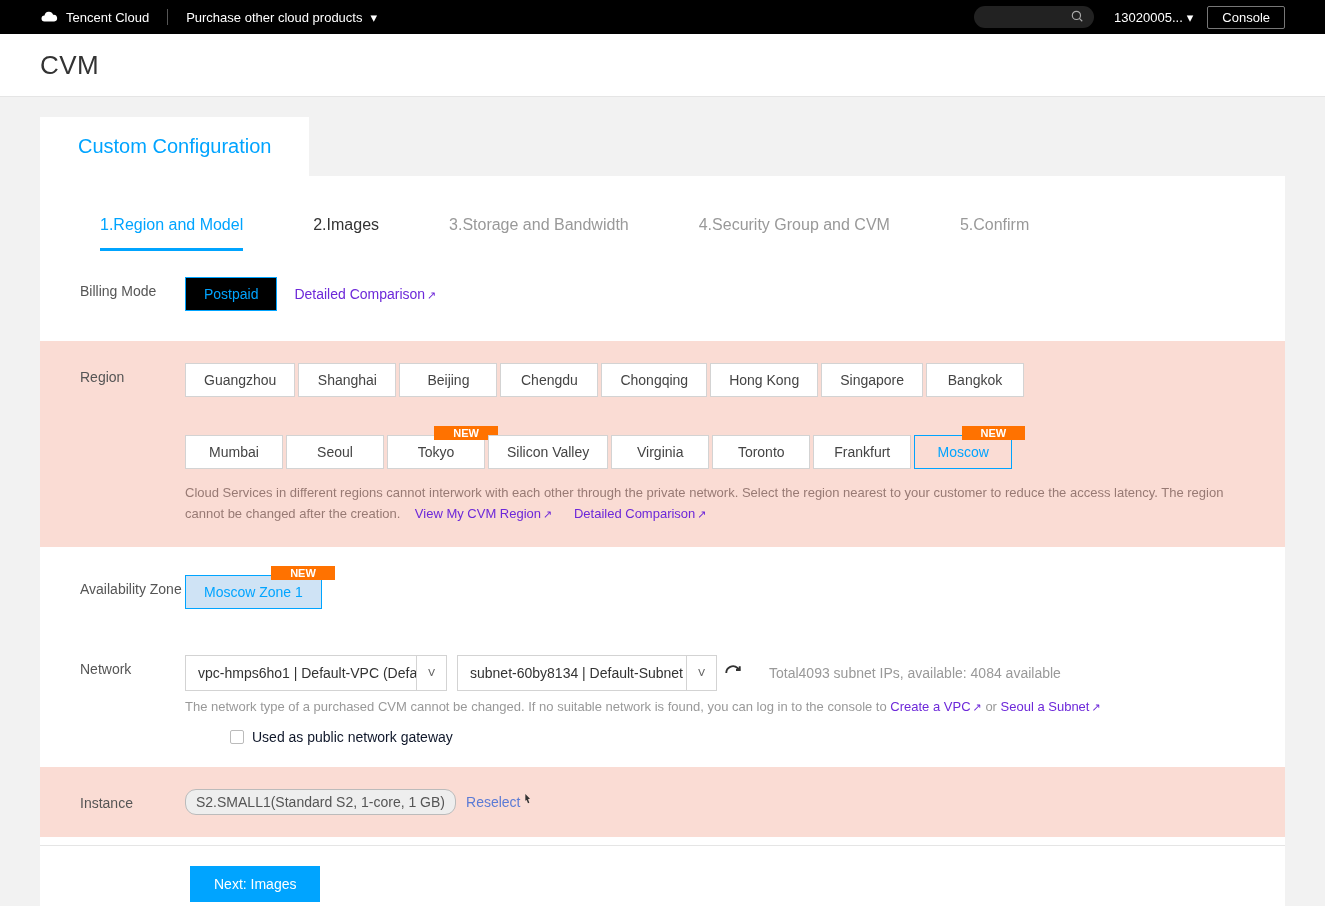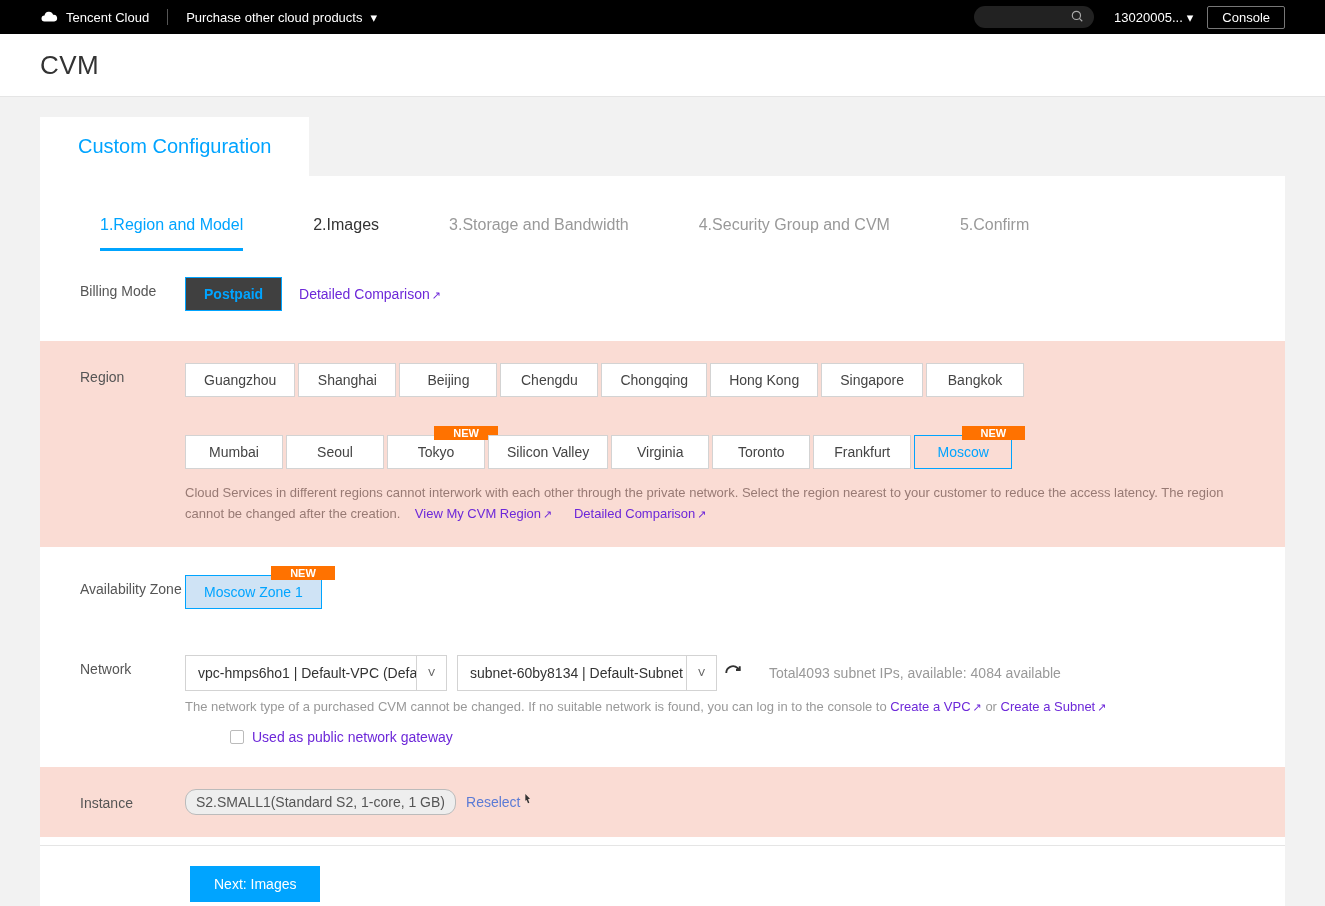--- a/index.html
+++ b/index.html
@@ -34,21 +34,21 @@
 .steps .step.emph { color:#333;text-align:right; }
 
 
 .section { padding: 22px 40px; display:flex; gap:0; }
 .section .label { width:105px; padding-top:6px; color:#555; font-size:14px; }
 .section .body { flex:1; }
 .section.error { background:#fadcd4; }
 
 
 .pill { display:inline-block; border:1px solid #d3d3d3; padding:8px 18px; margin:0 3px 8px 0; color:#444; font-size:14px; cursor:pointer; background:#fff; position:relative; }
-.pill.selected { border-color:#00a4ff; color:#00a4ff; background:#404040;font-weight:bold; }
+.pill.selected { border-color:#00a4ff; color:#00a4ff; background:#000000; }
 .pill.wide { min-width:98px; text-align:center; }
 .pill.selected-err { border-color:#00a4ff; color:#00a4ff; }
 .pill.zone-selected { border-color:#00a4ff; color:#00a4ff; background:#cfe3f5; }
 .badge-new { position:absolute; top:-10px; right:-14px; background:#ff7200; color:#fff; font-size:11px; padding:1px 19px; font-weight:600; }
 
 .help { font-size:13px; color:#987a74; line-height:1.6; margin-top:6px; }
 .help.plain { color:#999; }
 .link { color:#6d28d9; cursor:pointer; }
 .link .ext { font-size:11px; margin-left:2px; }
 
@@ -56,21 +56,21 @@
 .select { display:inline-flex; align-items:stretch; border:1px solid #d3d3d3; background:#fff; height:36px; }
 .select .value { padding:0 12px; display:flex; align-items:center; color:#333; white-space:nowrap; overflow:hidden; }
 .select .caret { width:30px; border-left:1px solid #d3d3d3; display:flex; align-items:center; justify-content:center; cursor:pointer; color:#666; }
 .select.w1 .value { width:230px; }
 .select.w2 .value { width:228px; }
 
 .refresh { display:inline-flex; width:32px; height:36px; align-items:center; justify-content:center; color:#444; cursor:pointer; }
 
 .ip-info { color:#999; margin-left:20px; }
 
-.checkbox-row { display:flex; align-items:center; gap:8px; margin-top:12px; color:#6d28d9;padding-left:45px; }
+.checkbox-row { display:flex; align-items:center; gap:8px; margin-top:12px; color:#0f172a;padding-left:45px; }
 .cb { width:14px; height:14px; border:1px solid #bbb; border-radius:2px; background:#fff; cursor:pointer; }
 
 .instance-chip { display:inline-block; border:1px solid #bbb; background:#eee; border-radius:11px; padding:4px 10px; color:#555; }
 .reselect { color:#5b7bd5; margin-left:10px; cursor:pointer; }
 .cursor-icon { margin-left:-2px; margin-top:-2px; }
 
 .footer-bar { border-top:1px solid #e5e5e5; margin-top:8px; padding:20px 150px; }
 .primary-btn { background:#00a4ff; color:#fff; border:none; padding:10px 24px; font-size:14px; cursor:pointer; }
 
 .row-top-gap { margin-top:10px; }
@@ -180,21 +180,21 @@
                 <path d="M3 12a9 9 0 0115-6.7L21 8"></path>
                 <polyline points="21 3 21 8 16 8"></polyline>
               </svg>
           </div>
           <span class="ip-info">Total4093 subnet IPs, available: 4084 available</span>
         </div>
         <div class="help plain">
           <span>The network type of a purchased CVM cannot be changed. If no suitable network is found, you can log in to the console to </span>
           <span class="link"><span>Create a VPC</span><span class="ext">↗</span></span>
           <span> or </span>
-          <span class="link"><span>Create a Subnet</span><span class="ext">↗</span></span>
+          <span class="link"><span>Seoul a Subnet</span><span class="ext">↗</span></span>
         </div>
         <div class="checkbox-row">
           <span class="cb"></span>
           <span>Used as public network gateway</span>
         </div>
       </div>
     </div>
 
     <div class="section error">
       <div class="label">Instance</div>

